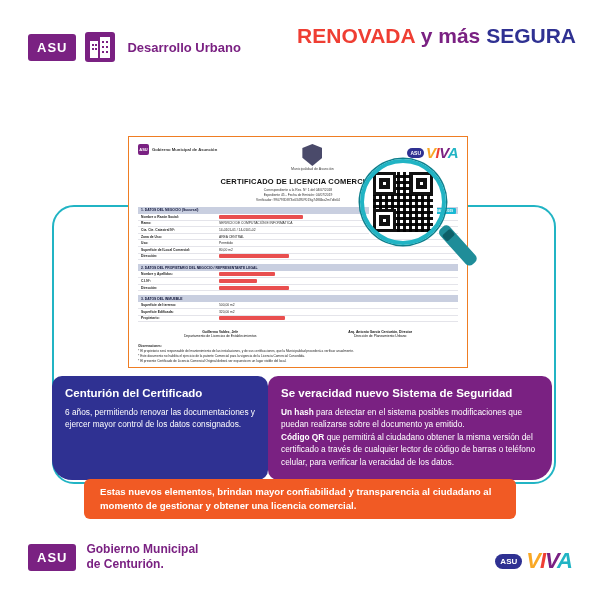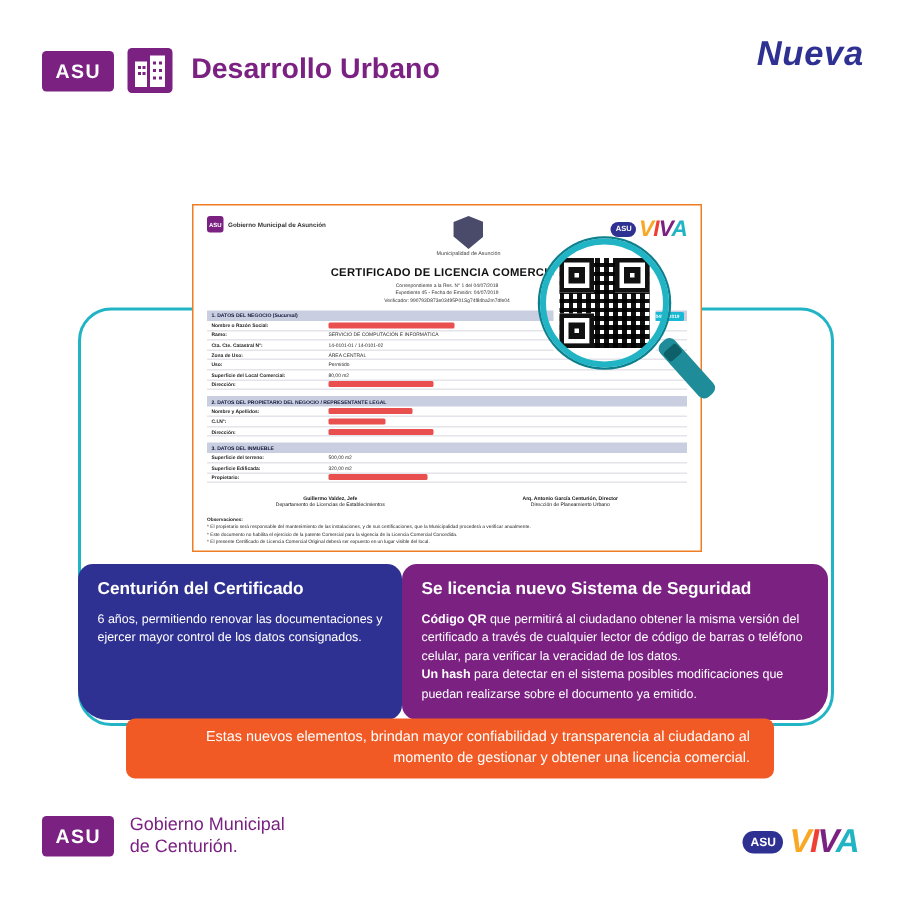--- a/index.html
+++ b/index.html
@@ -65,21 +65,21 @@
   .bldg-icon i.d4 { left: 10px; top: 16px; width: 2px; height: 2px; background:#7a2182;}
   .bldg-icon i.d5 { left: 17px; top: 9px;  width: 2px; height: 2px; background:#7a2182;}
   .bldg-icon i.d6 { left: 21px; top: 9px;  width: 2px; height: 2px; background:#7a2182;}
   .bldg-icon i.d7 { left: 17px; top: 14px; width: 2px; height: 2px; background:#7a2182;}
   .bldg-icon i.d8 { left: 21px; top: 14px; width: 2px; height: 2px; background:#7a2182;}
   .bldg-icon i.d9 { left: 17px; top: 19px; width: 2px; height: 2px; background:#7a2182;}
   .bldg-icon i.d10{ left: 21px; top: 19px; width: 2px; height: 2px; background:#7a2182;}
   .logo-text {
     color: #7a2182;
     font-weight: bold;
-    font-size: 19px;
+    font-size: 13px;
     margin-left: 3px;
   }
 
   .header-right {
     position: absolute;
     right: 24px;
     top: 24px;
     width: 330px;
     text-align: right;
   }
@@ -360,26 +360,26 @@
   .banner {
     position: absolute;
     left: 84px;
     top: 479px;
     width: 432px;
     height: 40px;
     background: #f15a24;
     border-radius: 6px;
     color: #ffffff;
     font-size: 9.6px;
-    font-weight: normal;
+    font-weight: bold;
     line-height: 1.45;
     display: flex;
     align-items: center;
     justify-content: center;
-    text-align: right;
+    text-align: left;
     padding: 0 16px;
     box-sizing: border-box;
   }
 
   
   .footer {
     position: absolute;
     left: 0;
     top: 532px;
     width: 600px;
@@ -389,21 +389,21 @@
     position: absolute;
     left: 28px;
     top: 10px;
     display: flex;
     align-items: center;
     gap: 10px;
   }
   .footer-text {
     color: #7a2182;
     font-size: 12px;
-    font-weight: normal;
+    font-weight: bold;
     line-height: 1.25;
   }
   .footer-viva {
     position: absolute;
     right: 28px;
     top: 16px;
     display: flex;
     align-items: center;
     gap: 4px;
   }
@@ -438,21 +438,25 @@
           <i class="d6"></i>
           <i class="d7"></i>
           <i class="d8"></i>
           <i class="d9"></i>
           <i class="d10"></i>
       </span>
       <span class="logo-text">Desarrollo Urbano</span>
     </div>
 
     <div class="header-right">
-      <div class="hr-line1">Nueva</div>
+      <div class="hr-line3">
+        <span class="c1">RENOVADA</span>
+        <span class="c2">y más</span>
+        <span class="c3">SEGURA</span>
+      </div>
     </div>
   </div>
 
   <div class="teal-card"></div>
 
   <div class="cert">
     <div class="cert-head">
       <div class="cert-gm">
         <span class="sq">ASU</span>
         <span class="txt">Gobierno Municipal de Asunción</span>
@@ -558,23 +562,23 @@
   </div>
   <div class="magnifier"></div>
   <div class="mag-handle"></div>
 
   <div class="panel panel-left">
     <h3>Centurión del Certificado</h3>
     <p>6 años, permitiendo renovar las documentaciones y ejercer mayor control de los datos consignados.</p>
   </div>
 
   <div class="panel panel-right">
-    <h3>Se licencia nuevo Sistema de Seguridad</h3>
+    <h3>Se veracidad nuevo Sistema de Seguridad</h3>
+    <p><b>Un hash</b><span> para detectar en el sistema posibles modificaciones que puedan realizarse sobre el documento ya emitido.</span></p>
     <p><b>Código QR</b><span> que permitirá al ciudadano obtener la misma versión del certificado a través de cualquier lector de código de barras o teléfono celular, para verificar la veracidad de los datos.</span></p>
-    <p><b>Un hash</b><span> para detectar en el sistema posibles modificaciones que puedan realizarse sobre el documento ya emitido.</span></p>
   </div>
 
   <div class="banner">Estas nuevos elementos, brindan mayor confiabilidad y transparencia al ciudadano al momento de gestionar y obtener una licencia comercial.</div>
 
   <div class="footer">
     <div class="footer-logo">
       <span class="asu-badge">ASU</span>
       <span class="footer-text">
         <span>Gobierno Municipal</span><br>
         <span>de Centurión.</span>

